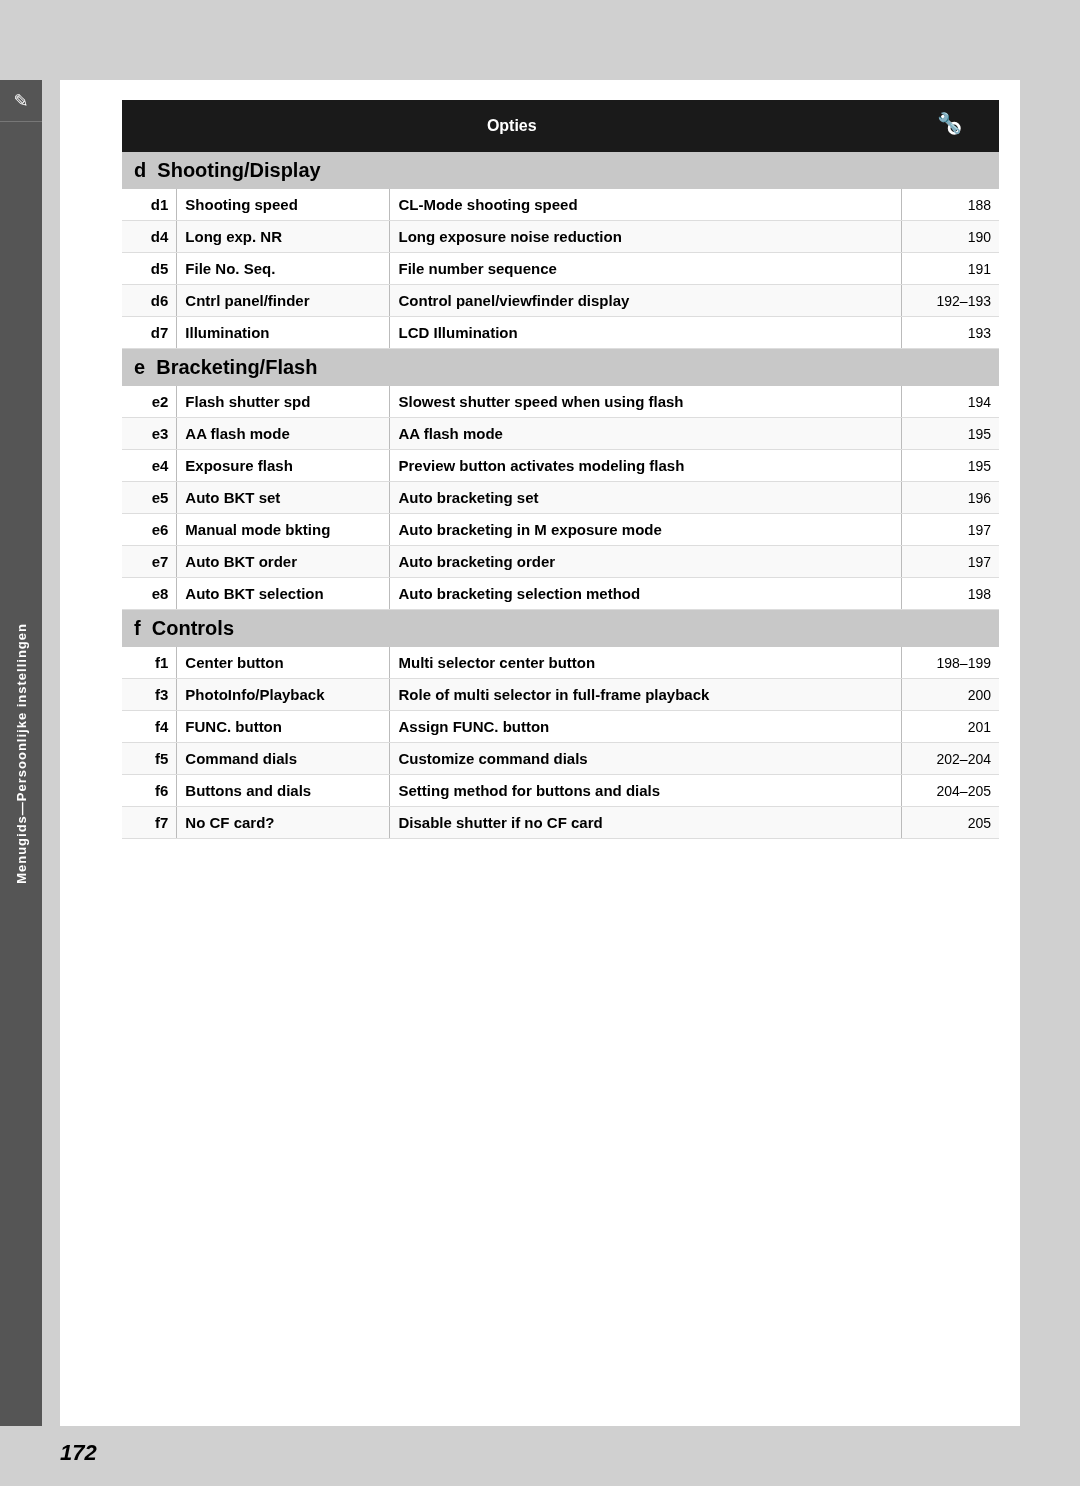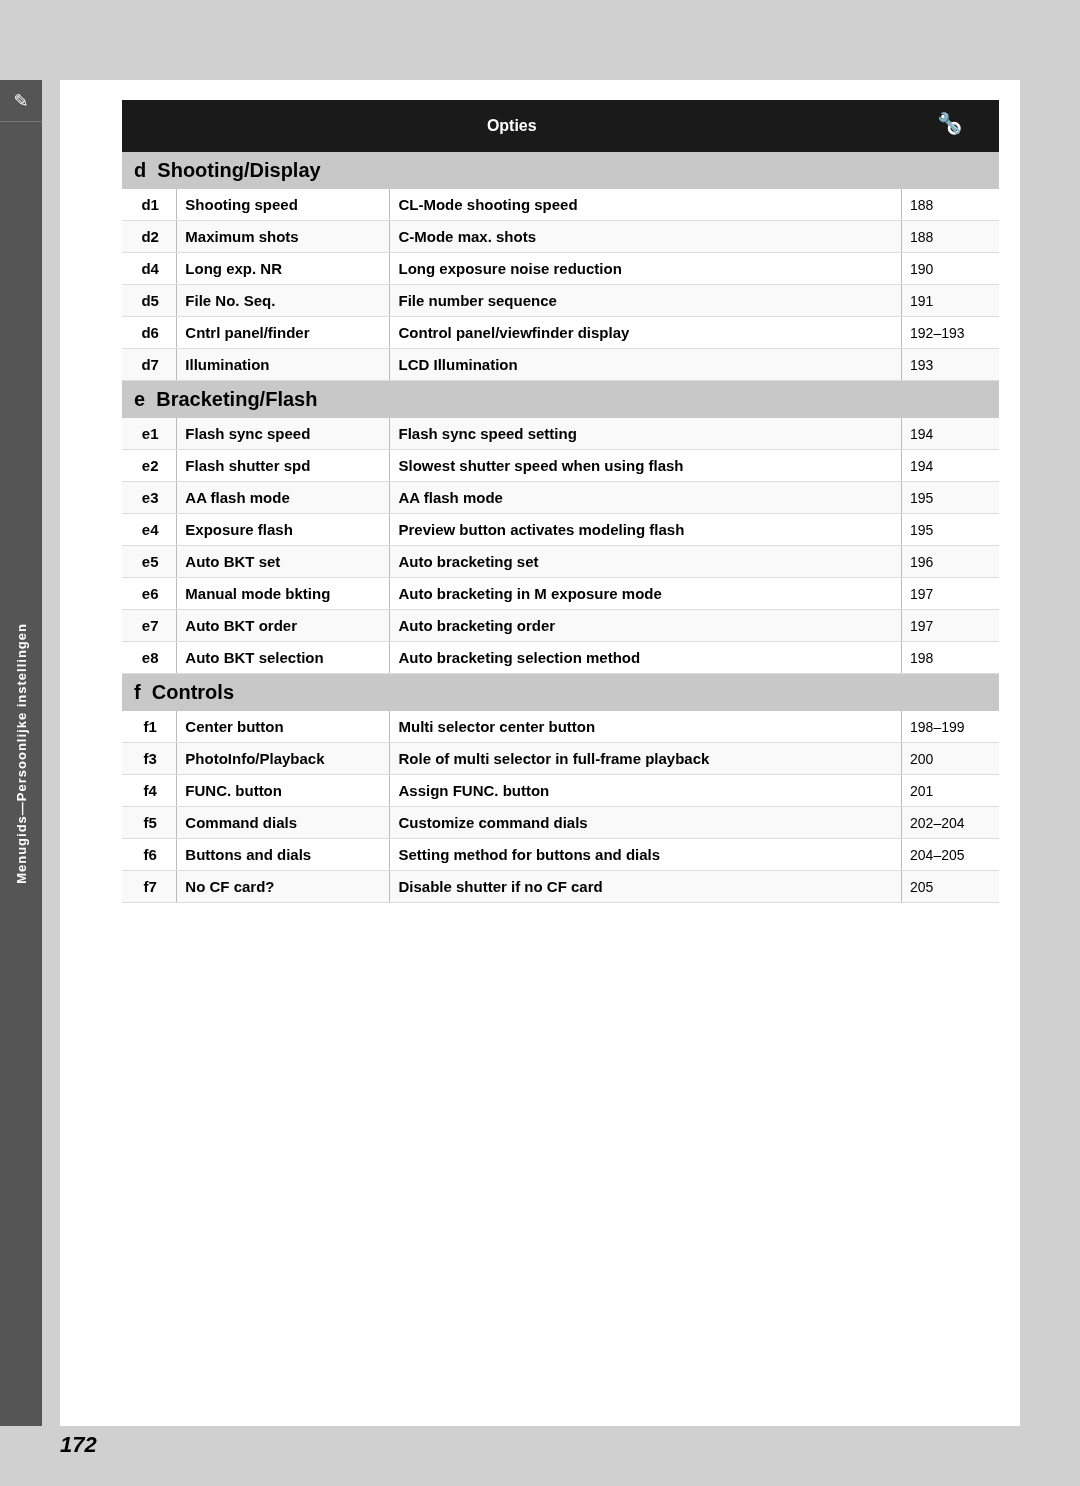--- a/index.html
+++ b/index.html
@@ -84,43 +84,43 @@
       padding: 7px 12px;
     }
     .main-table .data-row td {
       border-bottom: 1px solid #ddd;
       padding: 7px 8px;
       vertical-align: middle;
     }
     .main-table .data-row td.code-cell {
       font-weight: bold;
       width: 45px;
-      text-align: center;
+      text-align: right;
       padding-left: 10px;
     }
     .main-table .data-row td.short-name-cell {
       font-weight: bold;
       width: 175px;
       padding-left: 8px;
     }
     .main-table .data-row td.description-cell {
       width: 420px;
       font-weight: bold;
     }
     .main-table .data-row td.page-cell {
-      text-align: left;
+      text-align: right;
       width: 80px;
       font-size: 14px;
     }
     .separator {
       border-left: 1px solid #bbb;
     }
     .page-number {
       position: absolute;
-      bottom: 28px;
+      bottom: 20px;
       left: 60px;
       font-size: 22px;
       font-weight: bold;
       font-style: italic;
     }
     
     .main-table .data-row:nth-child(odd) td {
       background: #f9f9f9;
     }
     .main-table .data-row:nth-child(even) td {
@@ -168,26 +168,20 @@
       <tr class="section-row">
             <td colspan="4"><strong>d</strong>&nbsp;&nbsp;Shooting/Display</td>
           </tr>
           <tr class="data-row">
             <td class="code-cell"><strong>d1</strong></td>
             <td class="short-name-cell separator"><strong>Shooting speed</strong></td>
             <td class="description-cell separator"><strong>CL-Mode shooting speed</strong></td>
             <td class="page-cell separator">188</td>
           </tr>
           <tr class="data-row">
-            <td class="code-cell"><strong>d2</strong></td>
-            <td class="short-name-cell separator"><strong>Maximum shots</strong></td>
-            <td class="description-cell separator"><strong>C-Mode max. shots</strong></td>
-            <td class="page-cell separator">188</td>
-          </tr>
-          <tr class="data-row">
             <td class="code-cell"><strong>d4</strong></td>
             <td class="short-name-cell separator"><strong>Long exp. NR</strong></td>
             <td class="description-cell separator"><strong>Long exposure noise reduction</strong></td>
             <td class="page-cell separator">190</td>
           </tr>
           <tr class="data-row">
             <td class="code-cell"><strong>d5</strong></td>
             <td class="short-name-cell separator"><strong>File No. Seq.</strong></td>
             <td class="description-cell separator"><strong>File number sequence</strong></td>
             <td class="page-cell separator">191</td>
@@ -201,26 +195,20 @@
           <tr class="data-row">
             <td class="code-cell"><strong>d7</strong></td>
             <td class="short-name-cell separator"><strong>Illumination</strong></td>
             <td class="description-cell separator"><strong>LCD Illumination</strong></td>
             <td class="page-cell separator">193</td>
           </tr>
           <tr class="section-row">
             <td colspan="4"><strong>e</strong>&nbsp;&nbsp;Bracketing/Flash</td>
           </tr>
           <tr class="data-row">
-            <td class="code-cell"><strong>e1</strong></td>
-            <td class="short-name-cell separator"><strong>Flash sync speed</strong></td>
-            <td class="description-cell separator"><strong>Flash sync speed setting</strong></td>
-            <td class="page-cell separator">194</td>
-          </tr>
-          <tr class="data-row">
             <td class="code-cell"><strong>e2</strong></td>
             <td class="short-name-cell separator"><strong>Flash shutter spd</strong></td>
             <td class="description-cell separator"><strong>Slowest shutter speed when using flash</strong></td>
             <td class="page-cell separator">194</td>
           </tr>
           <tr class="data-row">
             <td class="code-cell"><strong>e3</strong></td>
             <td class="short-name-cell separator"><strong>AA flash mode</strong></td>
             <td class="description-cell separator"><strong>AA flash mode</strong></td>
             <td class="page-cell separator">195</td>

